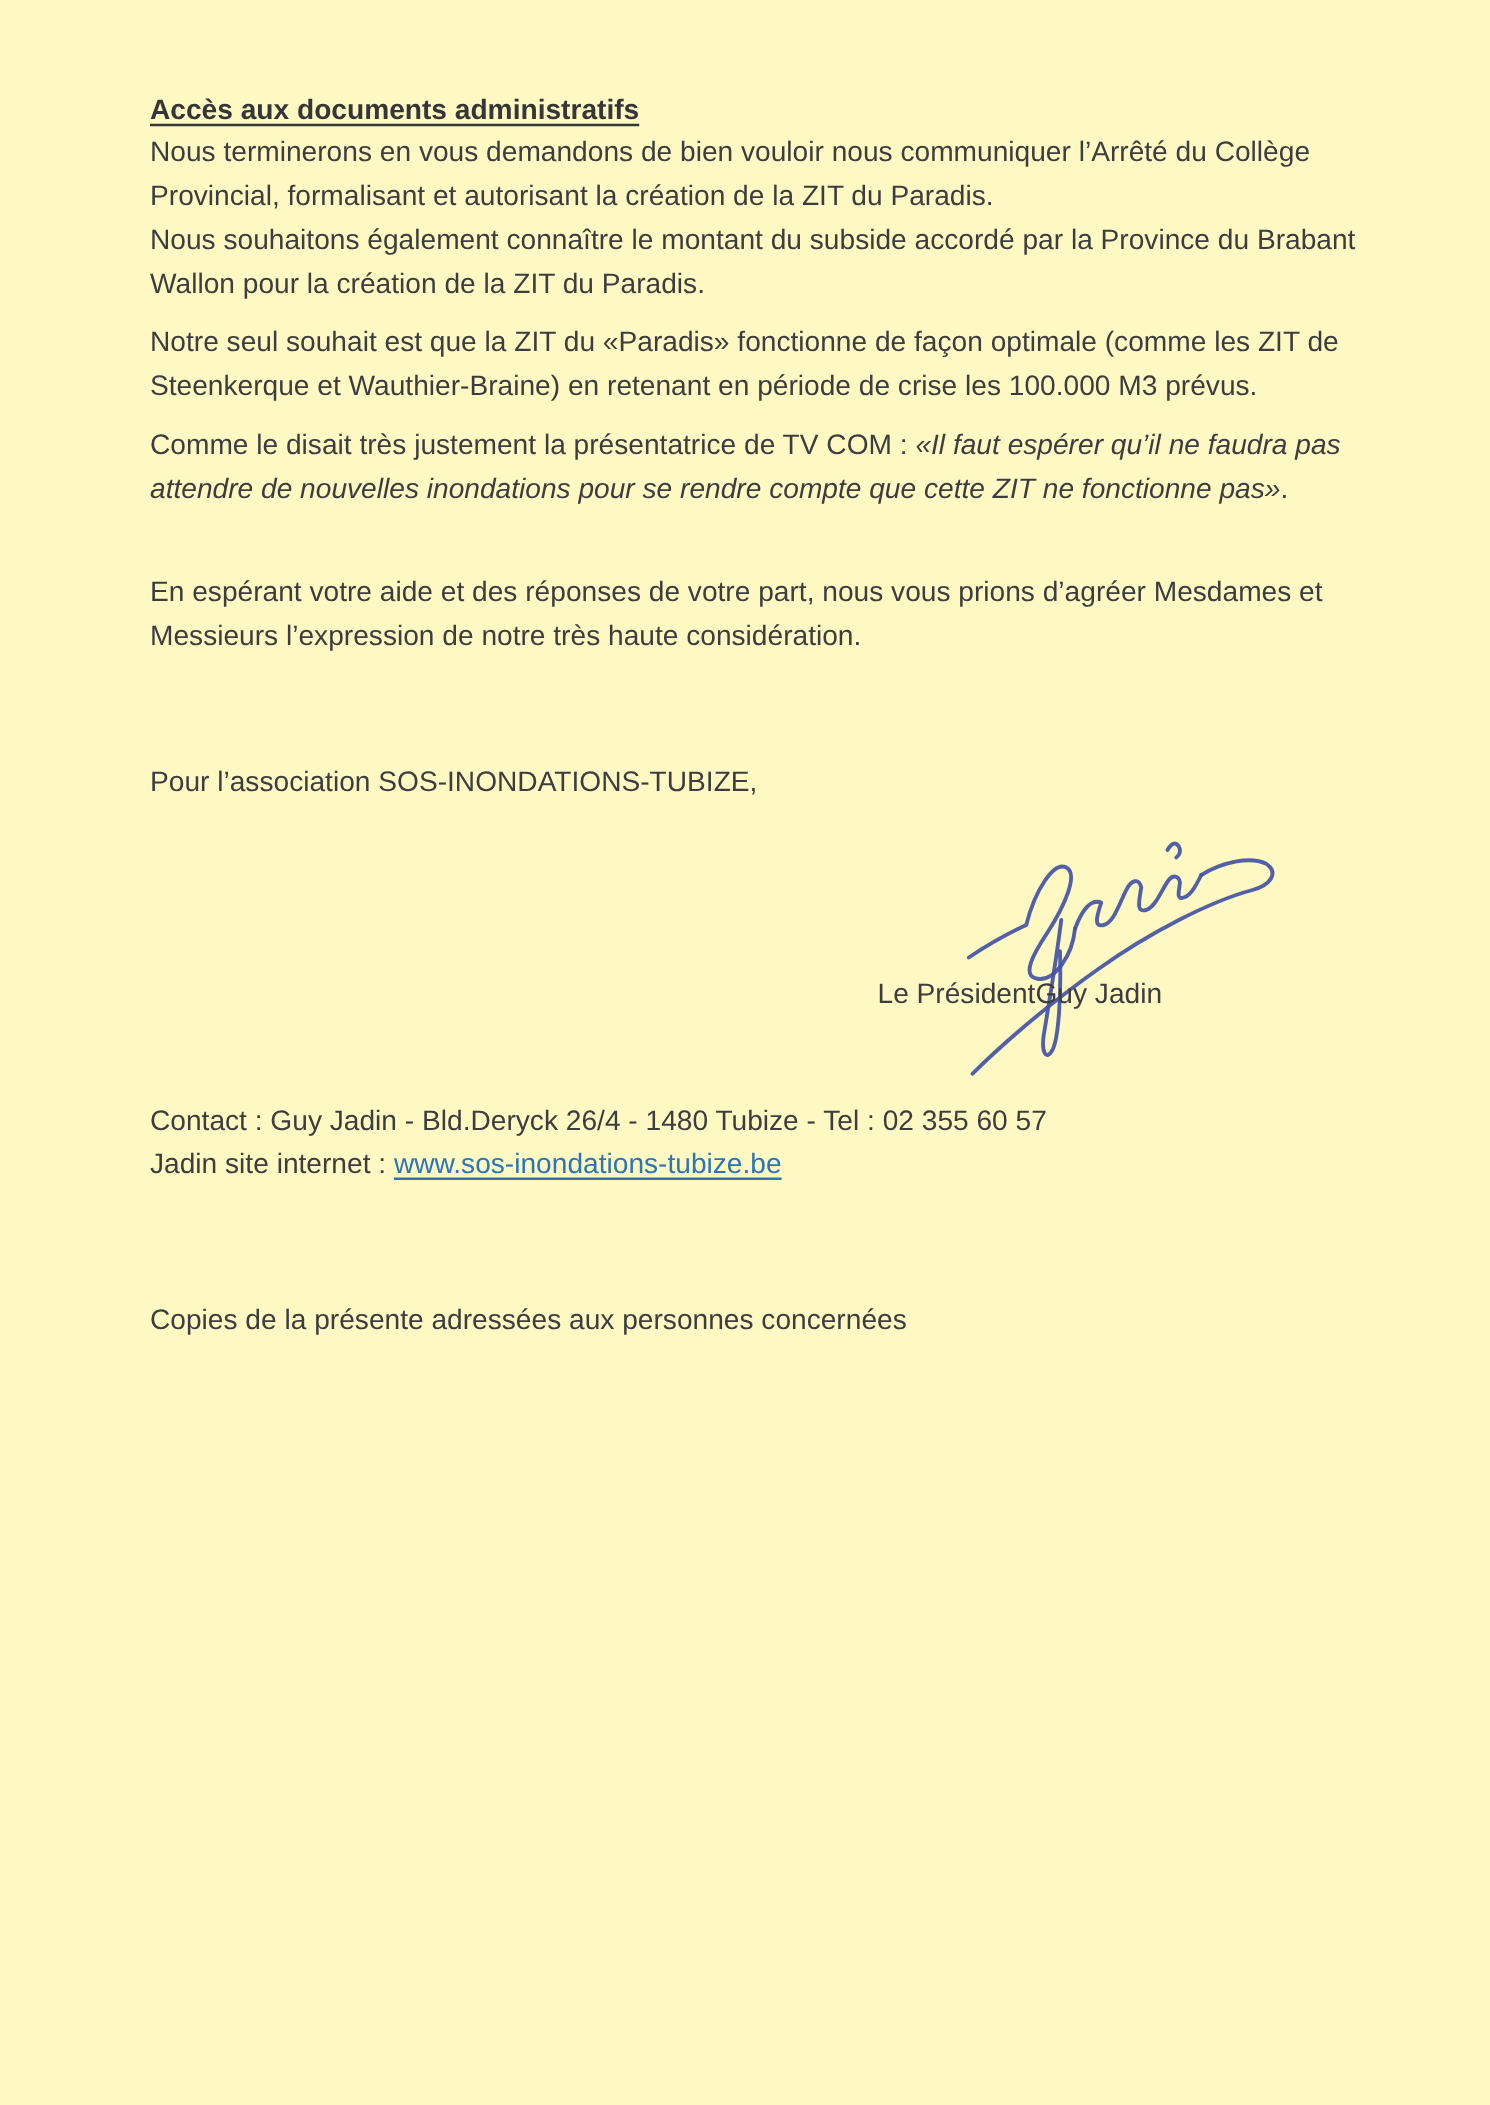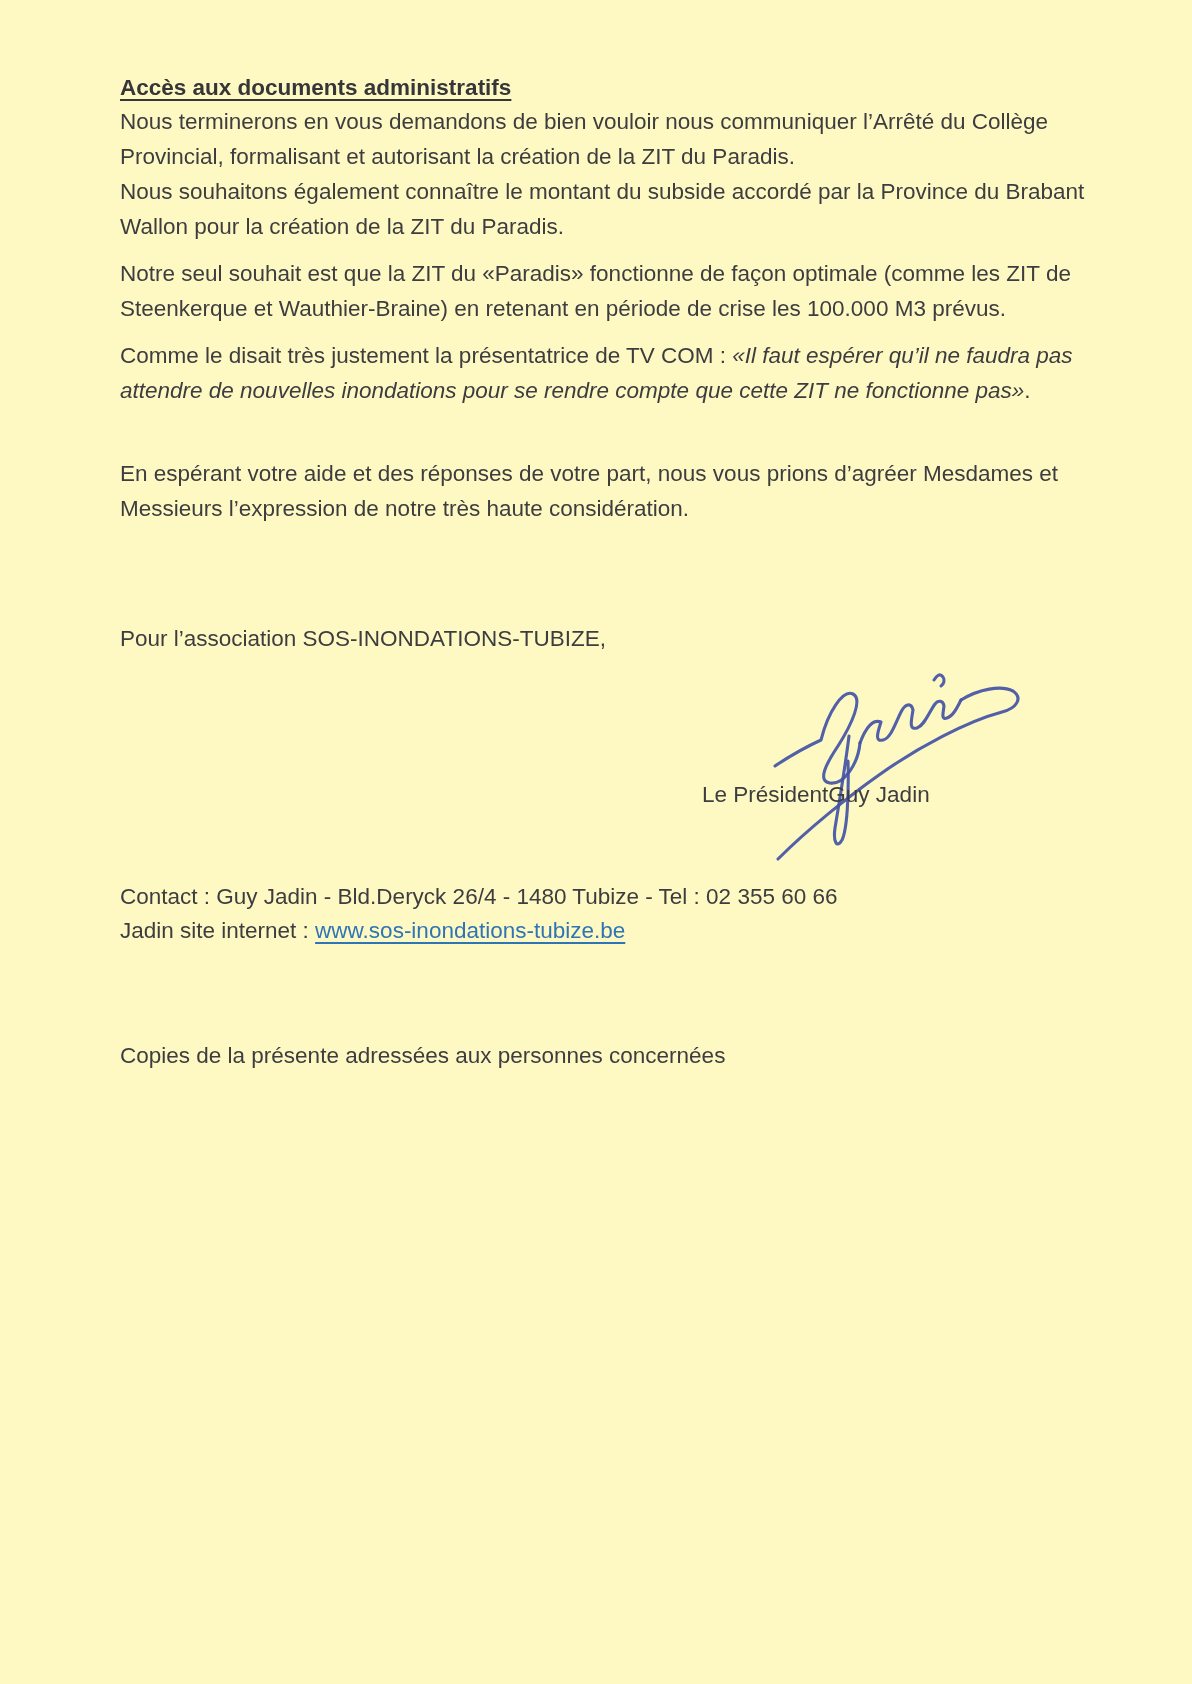--- a/index.html
+++ b/index.html
@@ -34,21 +34,21 @@
     font-weight:bold;
     text-decoration:underline;
     text-decoration-thickness:2px;
     text-underline-offset:4px;
     color:#363639;
   }
   .p1{top:104px;}
   .p2{top:256px;}
   .p3{top:338px;}
   .p4{top:456px;}
-  .association{top:608px;margin-top:13px;}
+  .association{top:608px;}
   .president-row{
     position:absolute;
     left:702px;top:777px;
     font-size:22.5px;line-height:35px;
     display:flex;
     white-space:nowrap;
   }
   .contact{top:879px;white-space:nowrap;}
   .website{top:913px;white-space:nowrap;}
   .copies{top:1038px;white-space:nowrap;}
@@ -98,19 +98,19 @@
     <path d="M 244 52 C 247 47, 250 45, 253 49 C 255 52, 254 56, 251 58"></path>
     <path d="M 271 72 C 289 61, 311 57, 323 63 C 333 70, 327 80, 312 84 C 278 93, 228 119, 189 147 C 159 168, 118 201, 88 231"></path>
     <path d="M 159 108 C 155 140, 149 176, 145 200 C 143 214, 147 221, 152 212 C 157 202, 159 168, 158 133"></path>
   </svg>
 
   <div class="president-row">
     <span>Le Président</span>
     <span>Guy Jadin</span>
   </div>
 
-  <div class="txt contact">Contact : Guy Jadin - Bld.Deryck 26/4 - 1480 Tubize - Tel : 02 355 60 66</div>
+  <div class="txt contact">Contact : Guy Jadin - Bld.Deryck 26/4 - 1480 Tubize - Tel : 02 355 60 57</div>
 
   <div class="txt website"><span>Jadin site internet : </span><a class="site-link" href="#">www.sos-inondations-tubize.be</a></div>
 
   <div class="txt copies">Copies de la présente adressées aux personnes concernées</div>
 
 </div>
 
 </body></html>

